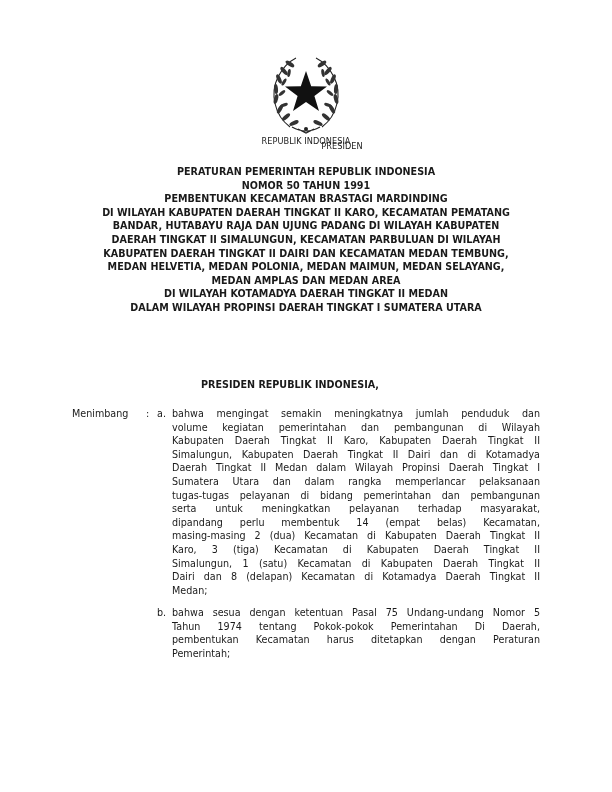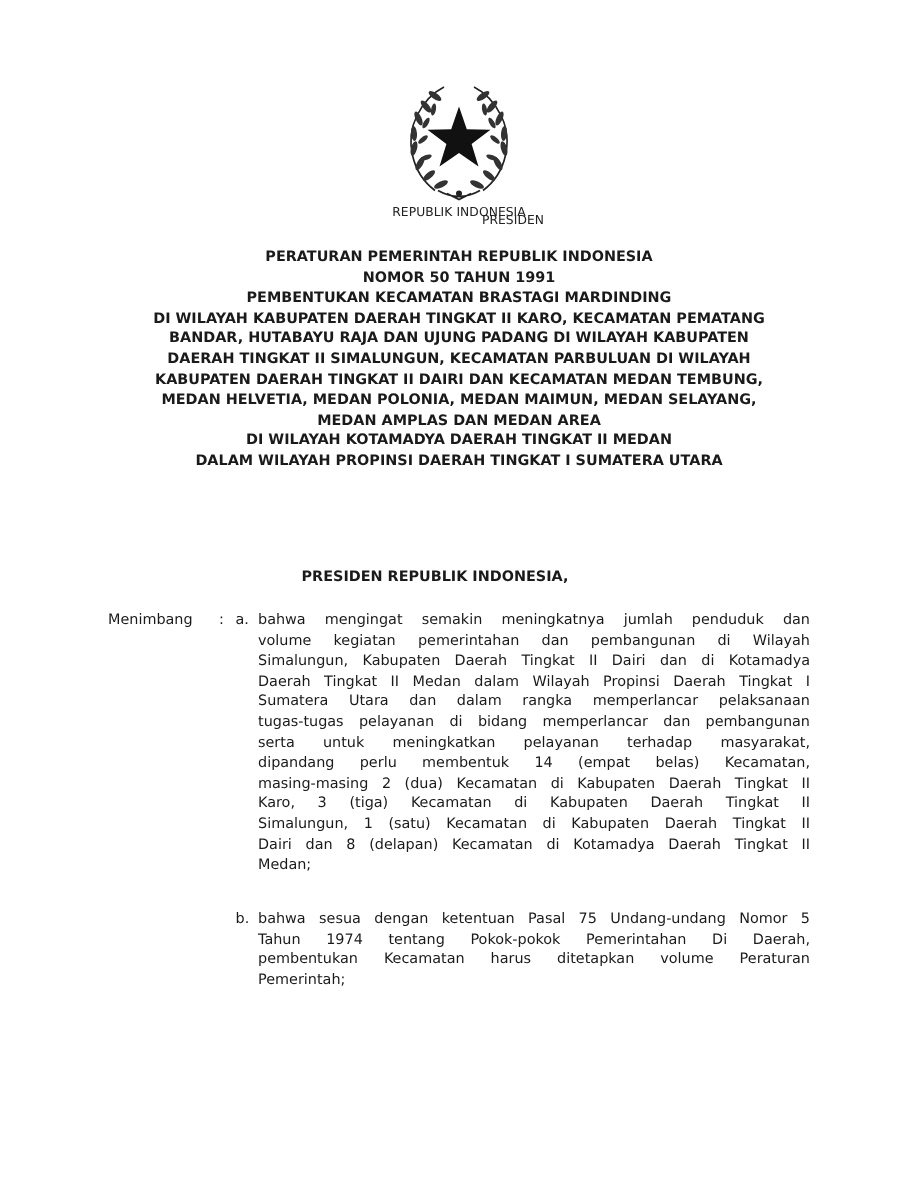--- a/index.html
+++ b/index.html
@@ -91,36 +91,37 @@
 
 <div class="consider">
   <span class="label">Menimbang</span>
   <span class="colon">:</span>
 
   <div class="item" style="top:0px;">
     <span class="marker">a.</span>
     <div class="body">
       <span>bahwa mengingat semakin meningkatnya jumlah penduduk dan</span>
       <span>volume kegiatan pemerintahan dan pembangunan di Wilayah</span>
+      <span>Kabupaten Daerah Tingkat II Karo, Kabupaten Daerah Tingkat II</span>
       <span>Simalungun, Kabupaten Daerah Tingkat II Dairi dan di Kotamadya</span>
       <span>Daerah Tingkat II Medan dalam Wilayah Propinsi Daerah Tingkat I</span>
       <span>Sumatera Utara dan dalam rangka memperlancar pelaksanaan</span>
-      <span>tugas-tugas pelayanan di bidang memperlancar dan pembangunan</span>
+      <span>tugas-tugas pelayanan di bidang pemerintahan dan pembangunan</span>
       <span>serta untuk meningkatkan pelayanan terhadap masyarakat,</span>
       <span>dipandang perlu membentuk 14 (empat belas) Kecamatan,</span>
       <span>masing-masing 2 (dua) Kecamatan di Kabupaten Daerah Tingkat II</span>
       <span>Karo, 3 (tiga) Kecamatan di Kabupaten Daerah Tingkat II</span>
       <span>Simalungun, 1 (satu) Kecamatan di Kabupaten Daerah Tingkat II</span>
       <span>Dairi dan 8 (delapan) Kecamatan di Kotamadya Daerah Tingkat II</span>
       <span class="last">Medan;</span>
     </div>
   </div>
 
   <div class="item" style="top:199px;">
     <span class="marker">b.</span>
     <div class="body">
       <span>bahwa sesua dengan ketentuan Pasal 75 Undang-undang Nomor 5</span>
       <span>Tahun 1974 tentang Pokok-pokok Pemerintahan Di Daerah,</span>
-      <span>pembentukan Kecamatan harus ditetapkan volume Peraturan</span>
+      <span>pembentukan Kecamatan harus ditetapkan dengan Peraturan</span>
       <span class="last">Pemerintah;</span>
     </div>
   </div>
 </div>
 
 </body></html>

